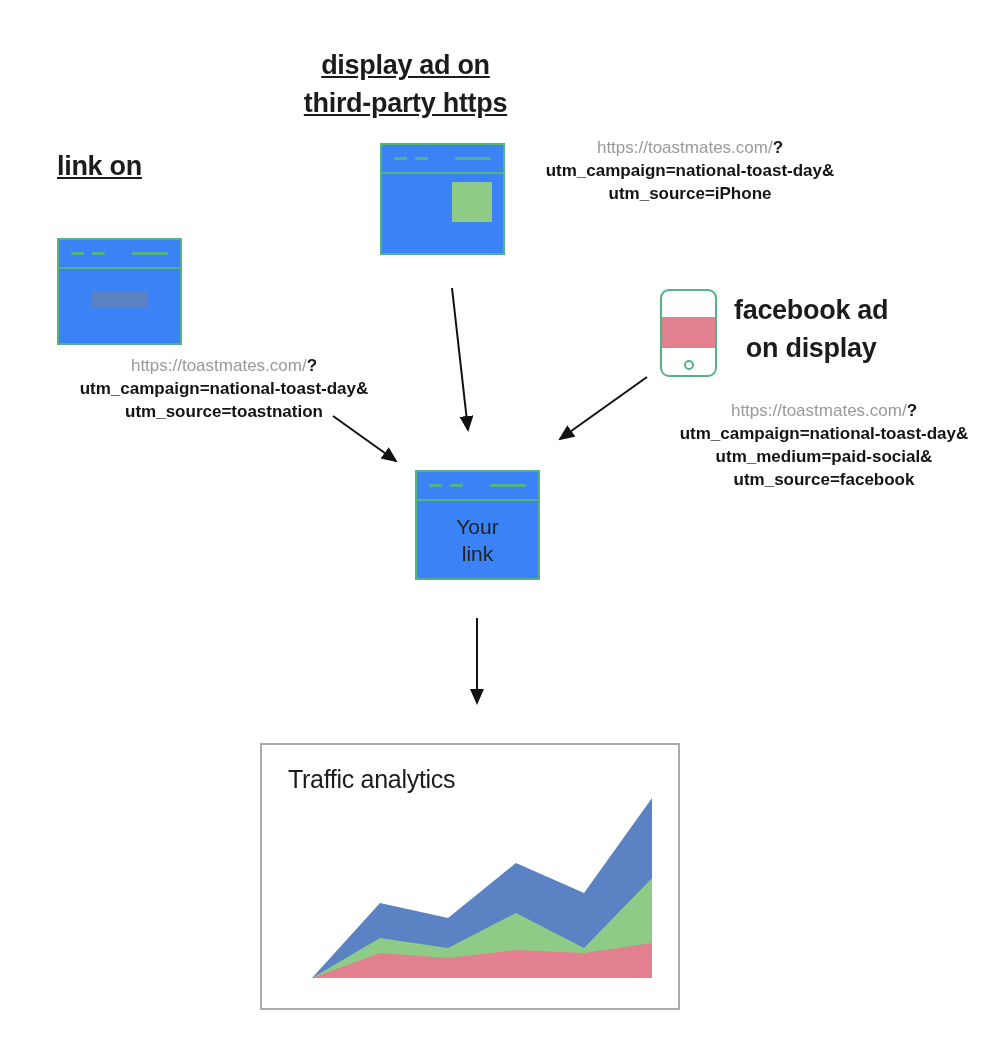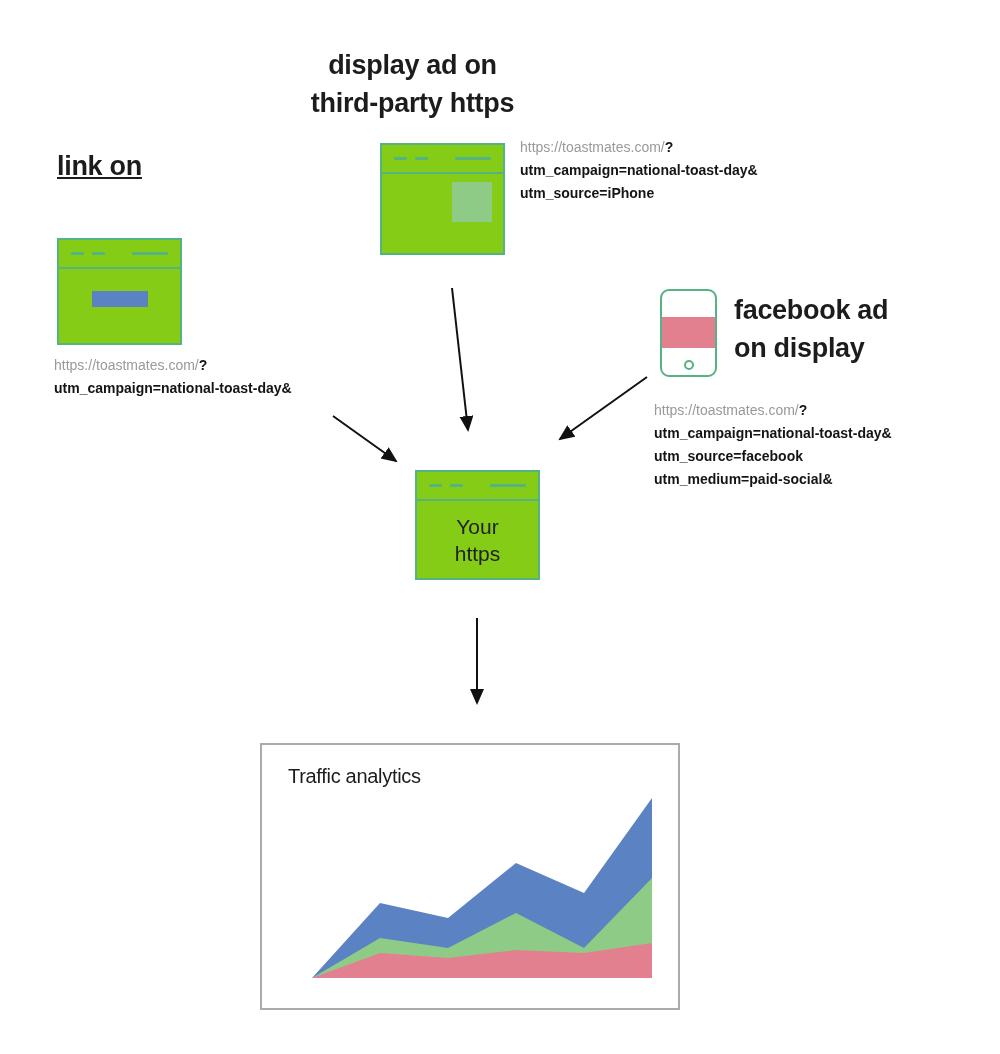--- a/index.html
+++ b/index.html
@@ -3,25 +3,25 @@
 <meta charset="utf-8">
 <style>
   * { margin:0; padding:0; box-sizing:border-box; }
   html,body { background:#ffffff; }
   body { font-family:"Liberation Sans", sans-serif; color:#1b1b1b; }
   #canvas { position:relative; width:1000px; height:1054px; background:#fff; overflow:hidden; }
 
   .label { position:absolute; font-weight:700; font-size:27px; line-height:38px; color:#1c1c1c; letter-spacing:-0.3px; }
   .label.center { text-align:center; }
 
-  .url-block { position:absolute; width:340px; font-size:14px; line-height:23px; font-weight:700; color:#141414; }
+  .url-block { position:absolute; width:340px; font-size:17px; line-height:23px; font-weight:700; color:#141414;text-align:center; }
   .url-gray { color:var(--url_gray); font-weight:400; }
   .url-q { color:#141414; font-weight:700; }
 
-  .browser { position:absolute; border:2px solid var(--outline_green); background:#84cc16; }
+  .browser { position:absolute; border:2px solid var(--outline_green); background:#3b82f6; }
   .browser-bar { position:relative; height:29px; border-bottom:2px solid var(--outline_green); }
   .dash { position:absolute; top:12px; height:3px; background:var(--outline_green); border-radius:1px; }
   .dash.d1 { left:12px; width:13px; }
   .dash.d2 { left:33px; width:13px; }
   .dash.d3 { right:12px; width:36px; }
   .browser-body { position:relative; width:100%; height:calc(100% - 29px); }
 
   .ad-square { position:absolute; left:70px; top:8px; width:40px; height:40px; background:var(--ad_green); }
   .link-bar  { position:absolute; left:33px; top:22px; width:56px; height:16px; background:var(--link_blue); }
 
@@ -29,32 +29,32 @@
                     font-size:21px; line-height:27px; font-weight:400; color:#222; }
 
   .phone { position:absolute; left:660px; top:289px; width:57px; height:88px;
            border:2px solid var(--outline_green); border-radius:9px; background:#fff; }
   .phone-ad { position:absolute; left:0; top:26px; width:100%; height:31px; background:var(--fb_pink); }
   .phone-home { position:absolute; left:50%; bottom:5px; margin-left:-5px; width:10px; height:10px;
                 border:2px solid var(--outline_green); border-radius:50%; }
 
   .traffic-box { position:absolute; left:260px; top:743px; width:420px; height:267px;
                  border:2px solid var(--box_gray); background:#fff; }
-  .traffic-title { position:absolute; left:26px; top:20px; font-size:20px; font-weight:500;
+  .traffic-title { position:absolute; left:26px; top:20px; font-size:25px; font-weight:500;
                    letter-spacing:-0.3px; color:#1c1c1c; }
   .traffic-chart { position:absolute; left:50px; top:48px; }
 
   .arrows { position:absolute; left:0; top:0; pointer-events:none; }
 </style>
 </head>
 <body>
 
 <div id="canvas">
 
-  <div class="label center" style="left:280px; top:46px; width:265px;">
+  <div class="label center" style="left:273px; top:46px; width:265px;text-decoration:underline;">
     <div>display ad on</div>
     <div>third-party https</div>
   </div>
 
   <div class="browser" style="left:380px; top:143px; width:125px; height:112px;">
     <div class="browser-bar">
       <span class="dash d1"></span>
       <span class="dash d2"></span>
       <span class="dash d3"></span>
     </div>
@@ -80,49 +80,50 @@
       <span class="dash d3"></span>
     </div>
     <div class="browser-body">
       <div class="link-bar"></div>
     </div>
   </div>
 
   <div class="url-block" style="left:54px; top:354px;">
     <div><span class="url-gray">https://toastmates.com/</span><span class="url-q">?</span></div>
     <div>utm_campaign=national-toast-day&amp;</div>
+    <div>utm_source=toastnation</div>
   </div>
 
   <div class="phone">
     <div class="phone-ad"></div>
     <div class="phone-home"></div>
   </div>
 
-  <div class="label" style="left:734px; top:291px;">
+  <div class="label" style="left:734px; top:291px;text-align:center;">
     <div>facebook ad</div>
     <div>on display</div>
   </div>
 
   <div class="url-block" style="left:654px; top:399px;">
     <div><span class="url-gray">https://toastmates.com/</span><span class="url-q">?</span></div>
     <div>utm_campaign=national-toast-day&amp;</div>
+    <div>utm_medium=paid-social&amp;</div>
     <div>utm_source=facebook</div>
-    <div>utm_medium=paid-social&amp;</div>
   </div>
 
   <div class="browser" style="left:415px; top:470px; width:125px; height:110px;">
     <div class="browser-bar">
       <span class="dash d1"></span>
       <span class="dash d2"></span>
       <span class="dash d3"></span>
     </div>
     <div class="browser-body">
       <div class="your-site-text">
         <div>Your</div>
-        <div>https</div>
+        <div>link</div>
       </div>
     </div>
   </div>
 
   <div class="traffic-box">
     <div class="traffic-title">Traffic analytics</div>
     <svg class="traffic-chart" width="340" height="185" viewBox="0 0 340 185">
         <polygon points="0.0,185.0 68.0,110.0 136.0,125.0 204.0,70.0 272.0,100.0 340.0,5.0 340,185 0,185" fill="#5b83c3"></polygon>
         <polygon points="0.0,185.0 68.0,145.0 136.0,155.0 204.0,120.0 272.0,155.0 340.0,85.0 340,185 0,185" fill="#8ecb87"></polygon>
         <polygon points="0.0,185.0 68.0,160.0 136.0,165.0 204.0,157.0 272.0,160.0 340.0,150.0 340,185 0,185" fill="#e2808f"></polygon>

